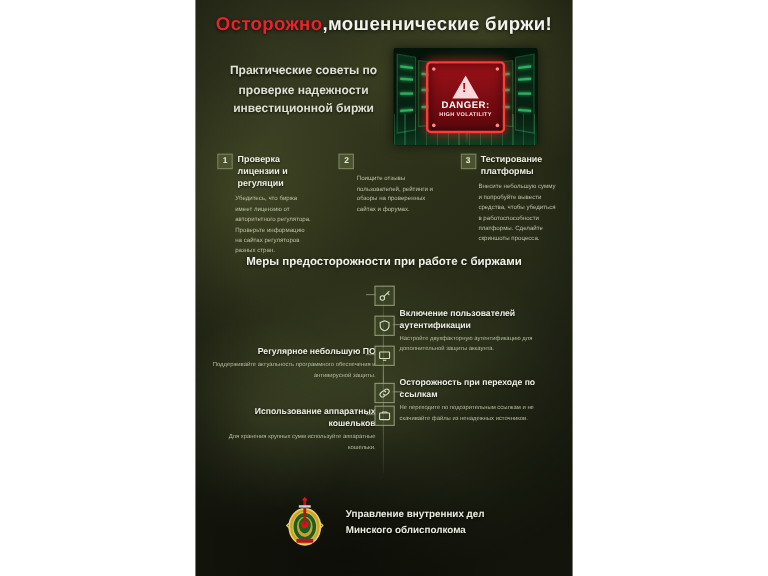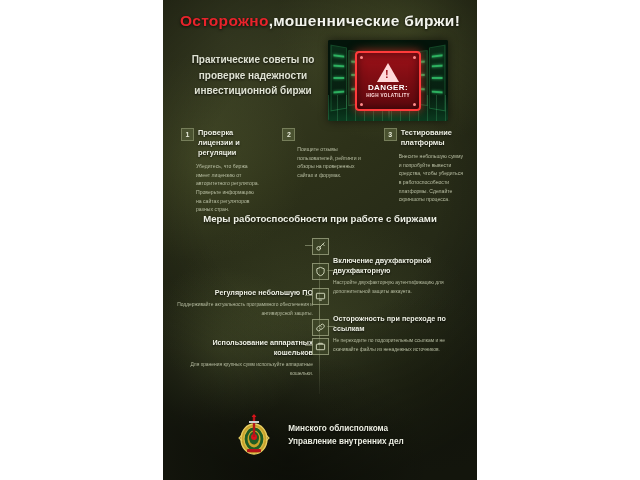--- a/index.html
+++ b/index.html
@@ -369,36 +369,36 @@
         </div>
         <div class="step">
           <div class="step-head">
             <div class="step-num">3</div>
             <div class="step-title">Тестирование платформы</div>
           </div>
           <div class="step-body">Внесите небольшую сумму и попробуйте вывести средства, чтобы убедиться в работоспособности платформы. Сделайте скриншоты процесса.</div>
         </div>
       </div>
 
-      <div id="measures-title">Меры работоспособности при работе с биржами</div>
+      <div id="measures-title">Меры предосторожности при работе с биржами</div>
 
       <div id="timeline">
         <div class="tl-line"></div>
 
         <div class="tl-connector" style="left:142px; top:11px; width:8px;"></div>
         <div class="tl-icon" style="top:4px;">
           <svg width="11" height="11" viewBox="0 0 24 24" fill="none" stroke="#d7ddc2" stroke-width="2" stroke-linecap="round">
             <circle cx="8" cy="16" r="4"></circle>
               <path d="M11 13 L20 4"></path>
               <path d="M17 7 l3 3"></path>
           </svg>
         </div>
 
         <div class="tl-item right" style="top:22px;">
-          <div class="tl-title">Включение двухфакторной двухфакторную</div>
+          <div class="tl-title">Включение пользователей аутентификации</div>
           <div class="tl-body">Настройте двухфакторную аутентификацию для дополнительной защиты аккаунта.</div>
         </div>
         <div class="tl-connector" style="left:164px; top:36px; width:8px;"></div>
         <div class="tl-icon" style="top:29px;">
           <svg width="11" height="11" viewBox="0 0 24 24" fill="none" stroke="#d7ddc2" stroke-width="2" stroke-linejoin="round">
             <path d="M12 3 L20 6 v6 c0 5-4 8-8 9 -4-1-8-4-8-9 V6 Z"></path>
           </svg>
         </div>
 
         <div class="tl-item left" style="top:54px;">
@@ -448,20 +448,20 @@
             <circle cx="18" cy="24" r="3" fill="#d9141a"></circle>
             <rect x="16.8" y="2" width="2.4" height="22" fill="#b4141a"></rect>
             <rect x="13" y="8" width="10" height="2" fill="#cfcfcf"></rect>
             <path d="M18 1 l2.4 3 h-4.8 Z" fill="#d9141a"></path>
             <rect x="11" y="36" width="14" height="3.2" rx="1" fill="#b4141a"></rect>
             <path d="M6 22 l-3 3 3 3" fill="none" stroke="#e9cf63" stroke-width="1.1"></path>
             <path d="M30 22 l3 3 -3 3" fill="none" stroke="#e9cf63" stroke-width="1.1"></path>
           </svg>
         </div>
         <div id="footer-text">
+          <div>Управление внутренних дел</div>
           <div>Минского облисполкома</div>
-          <div>Управление внутренних дел</div>
         </div>
       </div>
 
     </div>
   </div>
 </div>
 
 </body></html>

